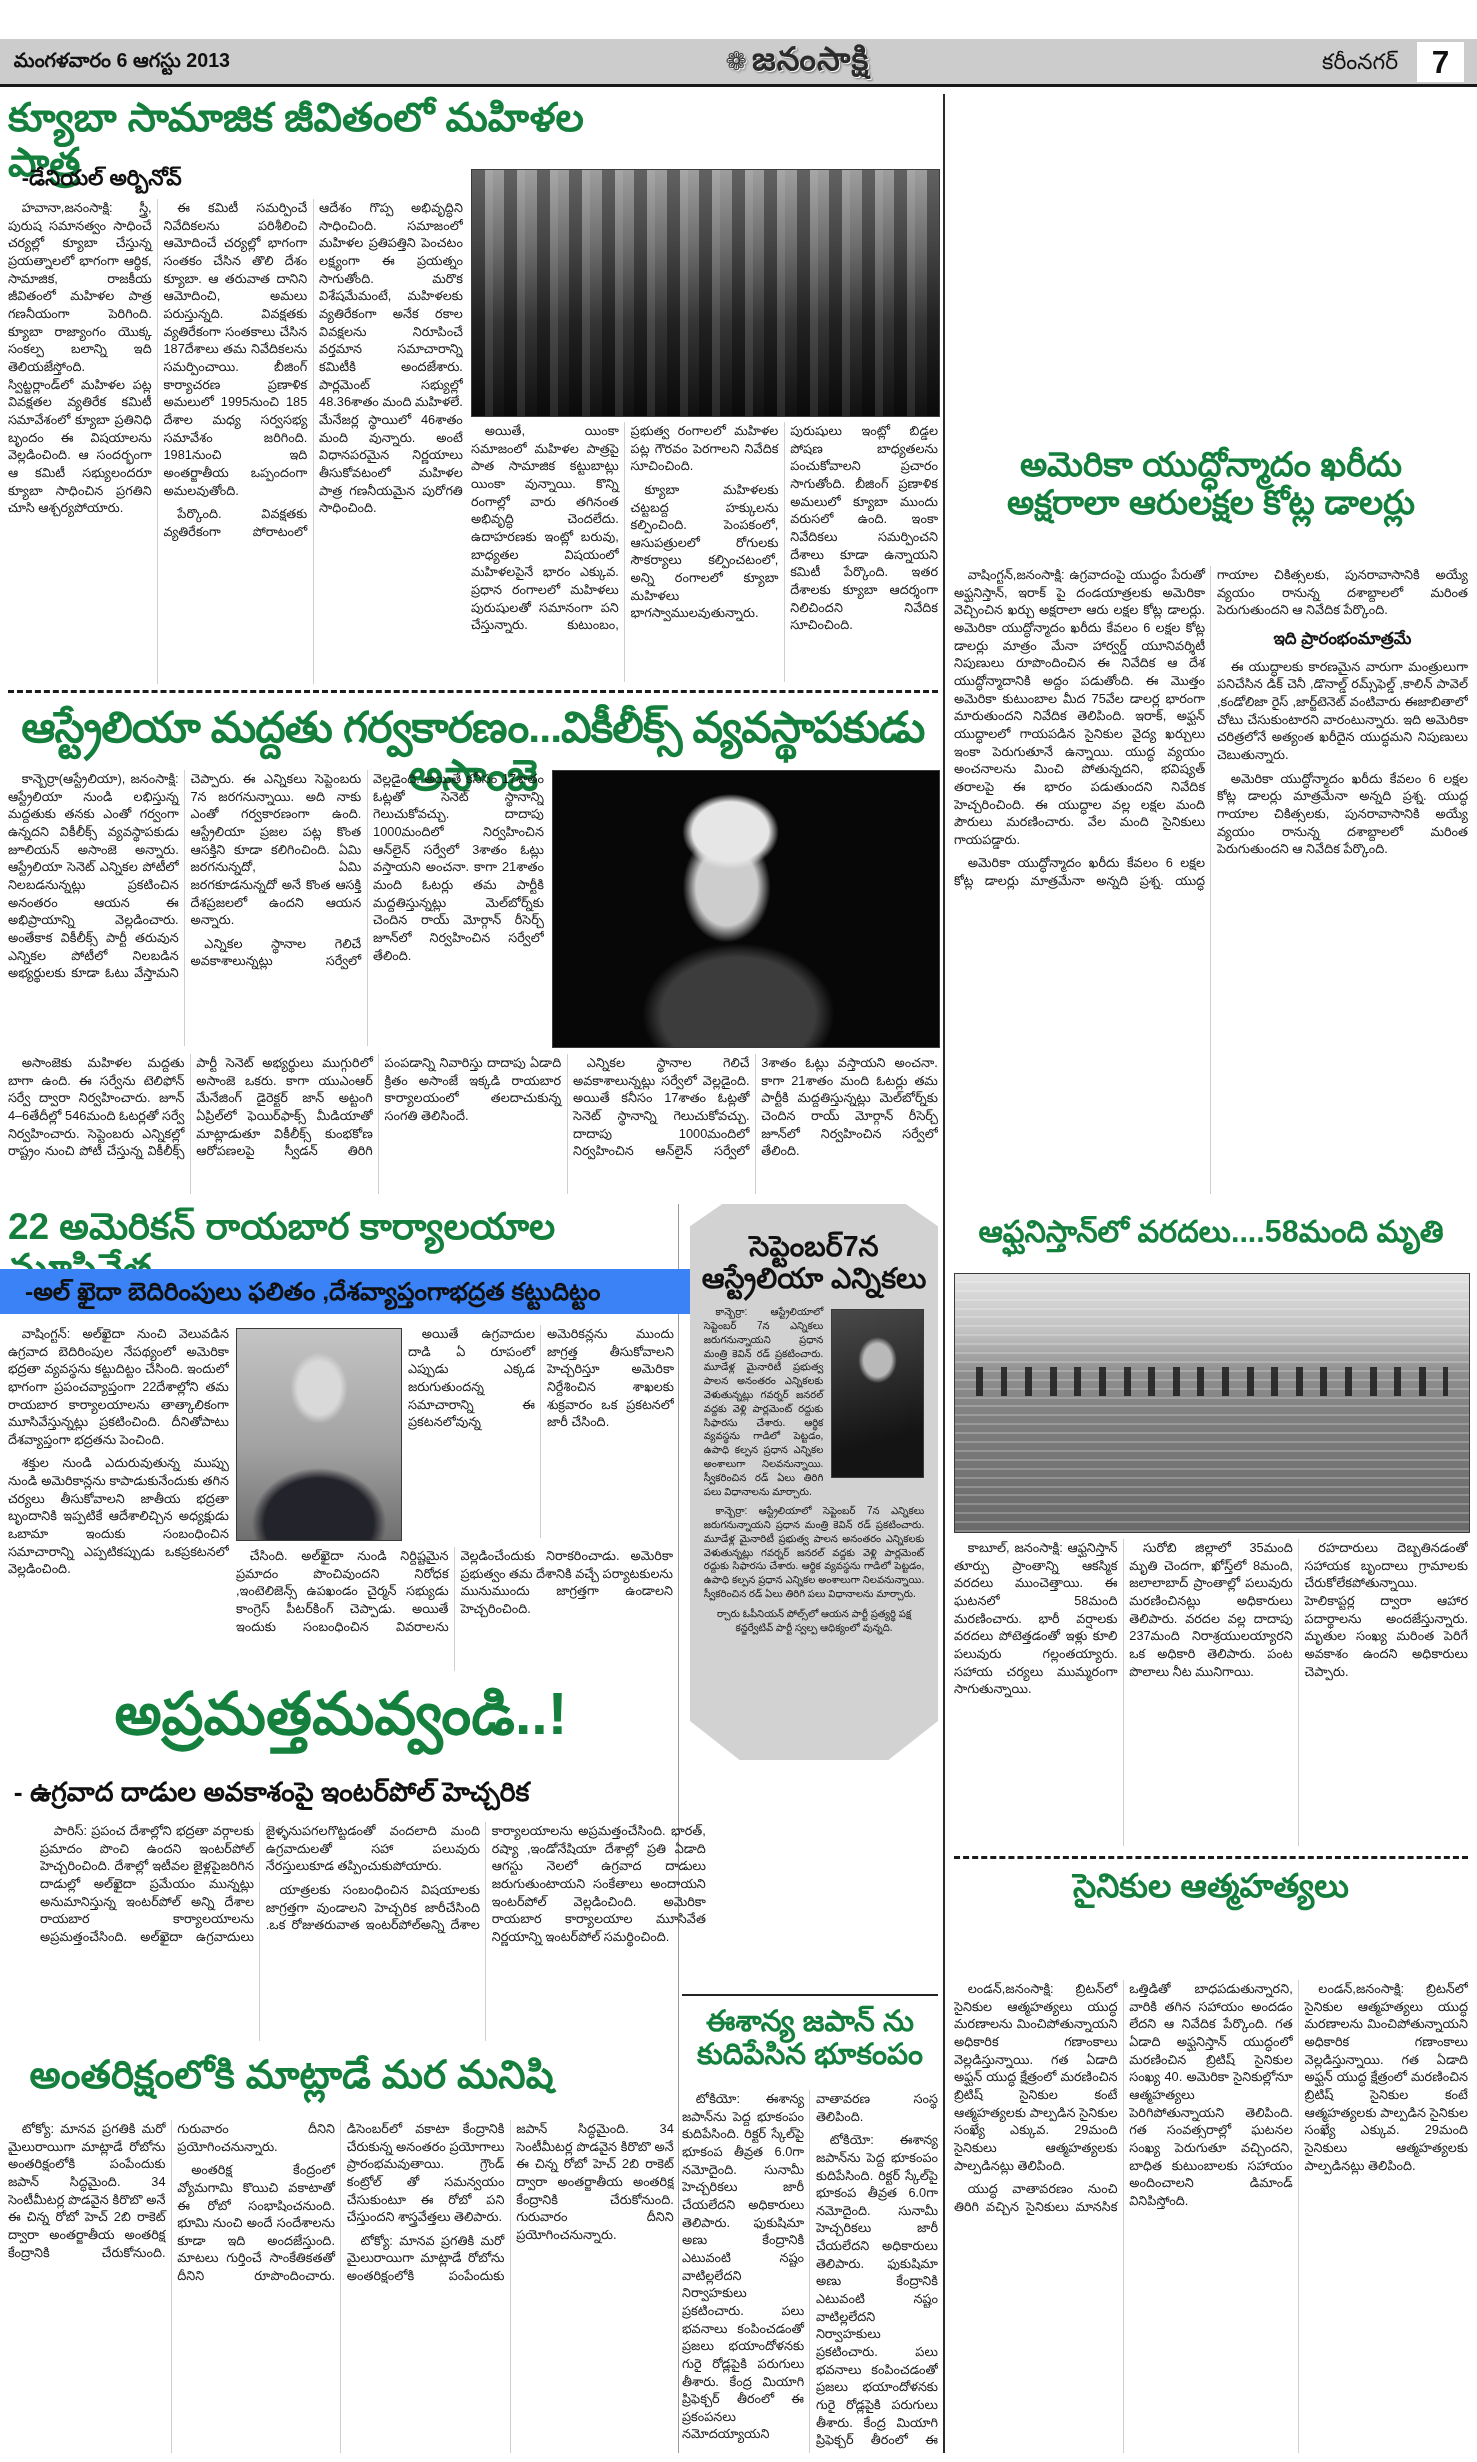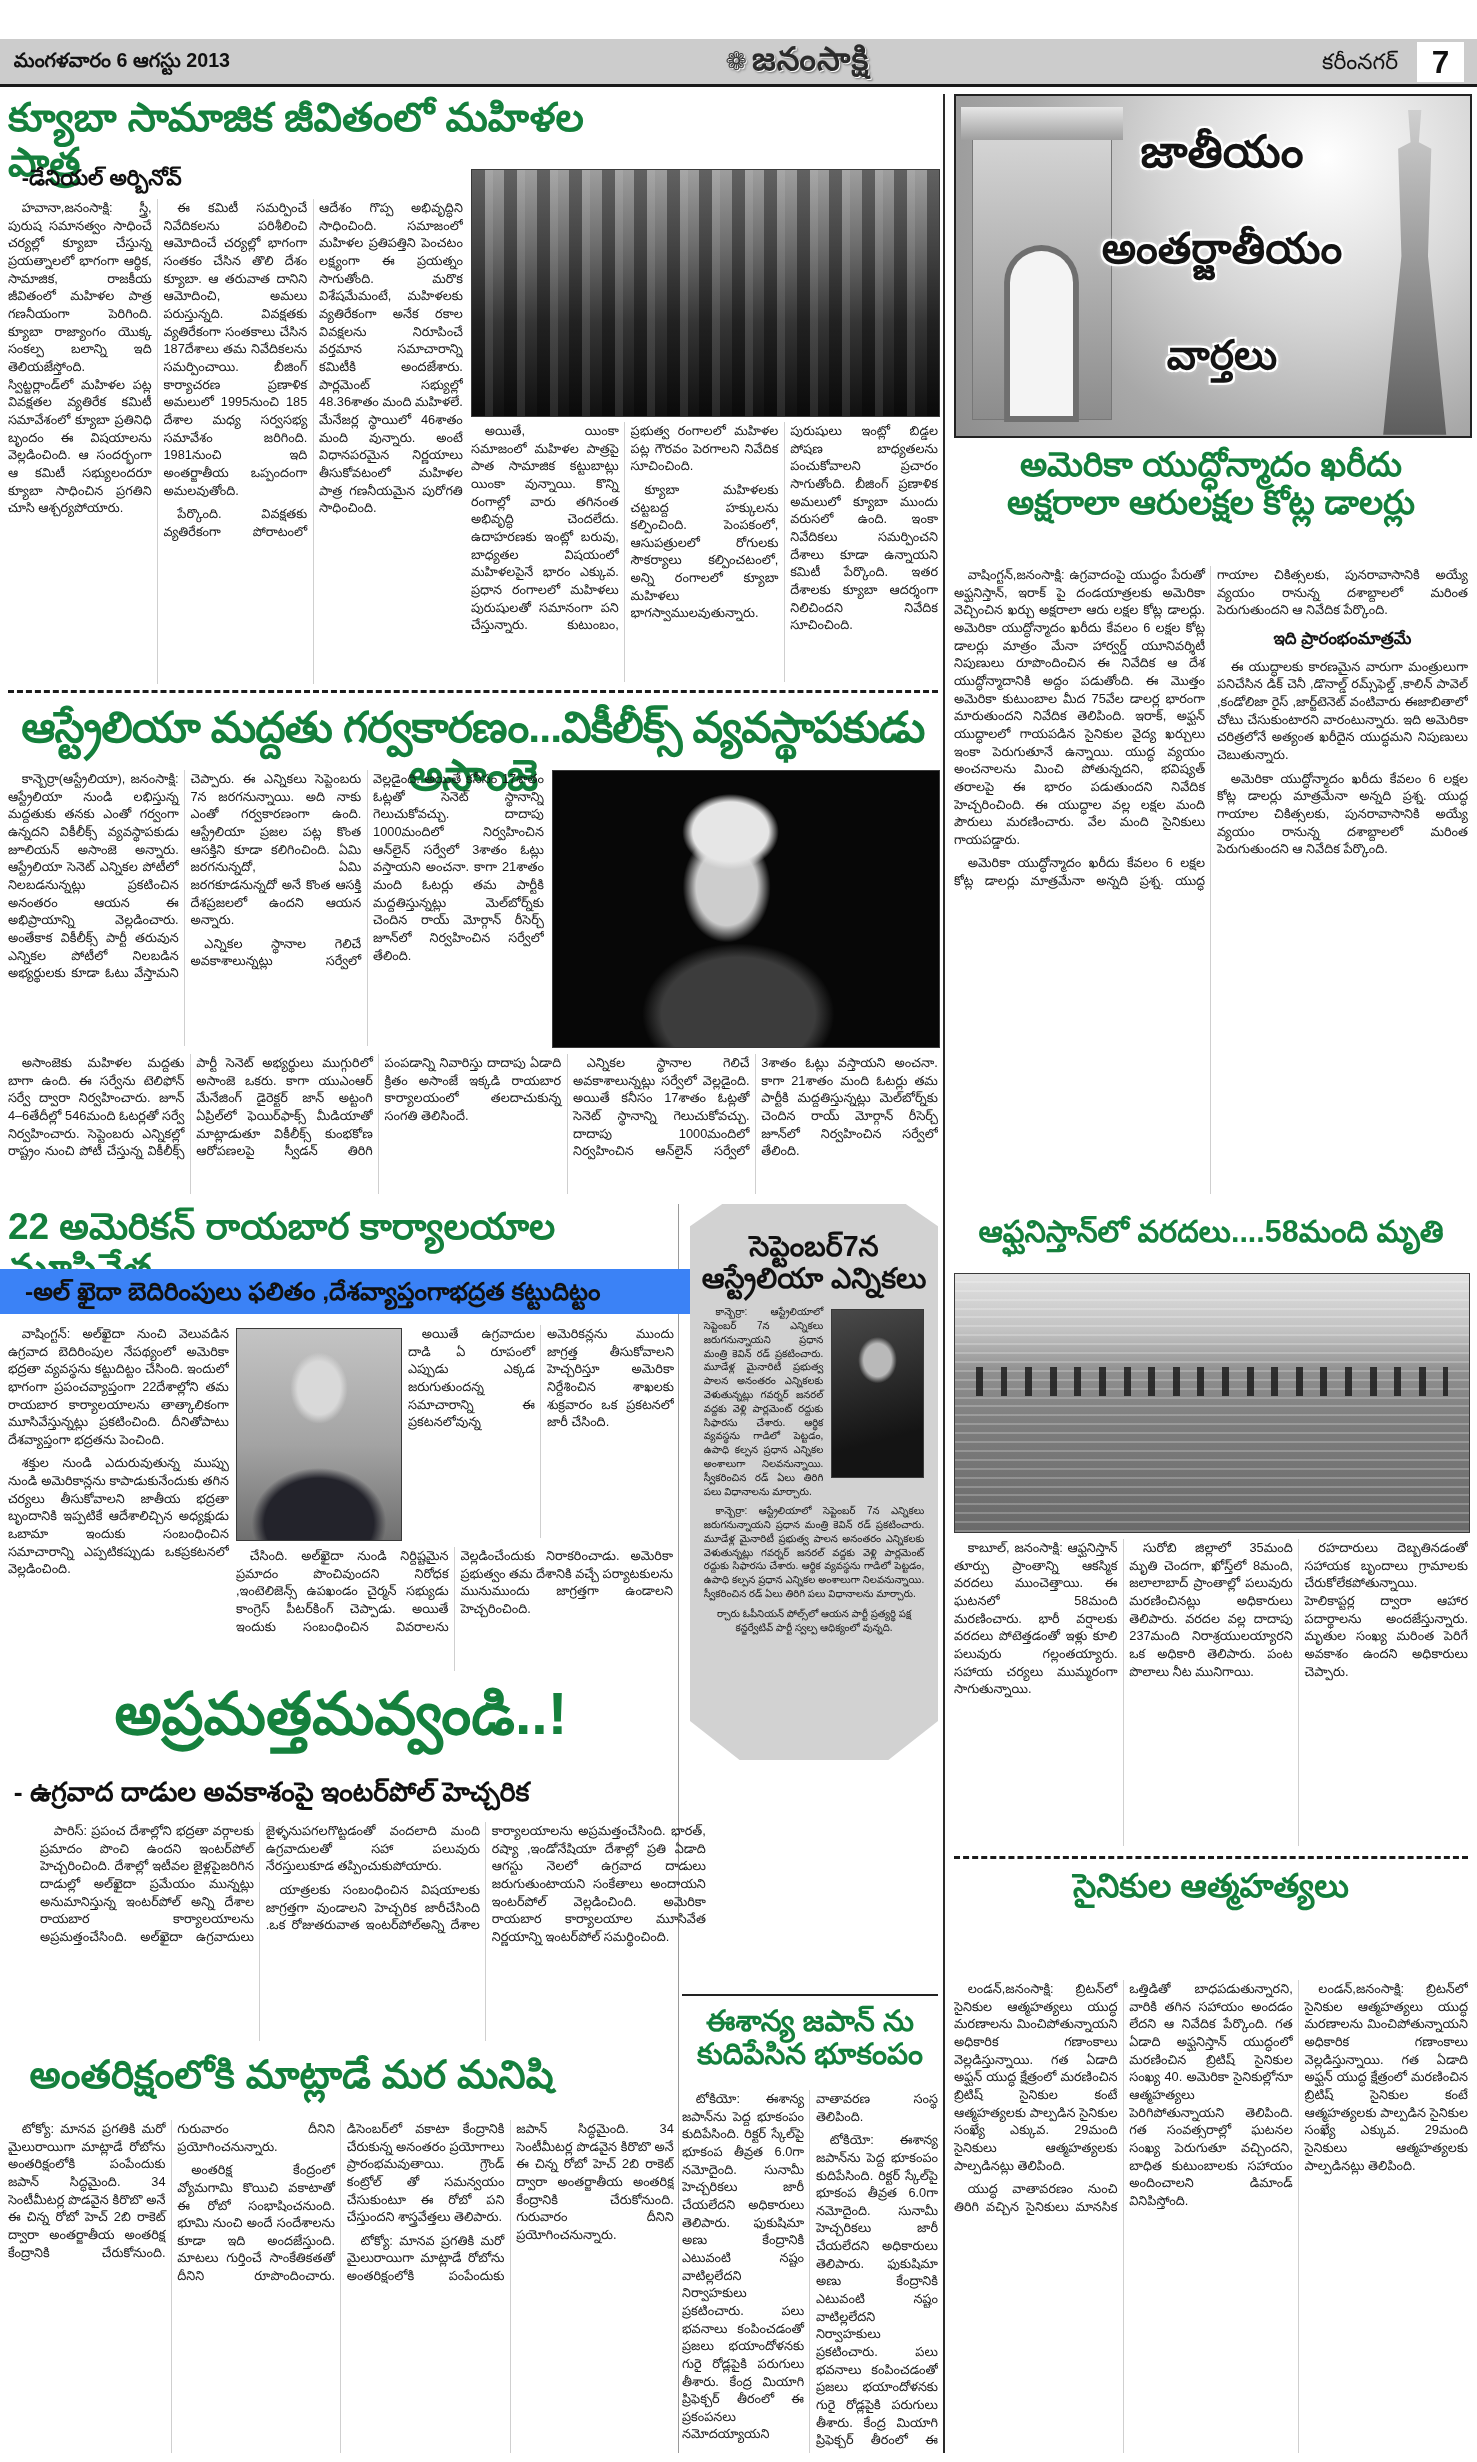--- a/index.html
+++ b/index.html
@@ -156,30 +156,20 @@
   <div class="abs solidsep" style="left:682px;top:1994px;width:256px;"></div>
   <div class="abs hl center" style="left:682px;top:2004px;width:256px;font-size:29.6px;">
     <div>ఈశాన్య జపాన్ ను</div>
     <div>కుదిపేసిన భూకంపం</div>
   </div>
   <div class="abs body-text c2" style="left:682px;top:2090px;width:256px;height:363px;">
     <p>టోకియో: ఈశాన్య జపాన్‌ను పెద్ద భూకంపం కుదిపేసింది. రిక్టర్ స్కేల్‌పై భూకంప తీవ్రత 6.0గా నమోదైంది. సునామీ హెచ్చరికలు జారీ చేయలేదని అధికారులు తెలిపారు. ఫుకుషిమా అణు కేంద్రానికి ఎటువంటి నష్టం వాటిల్లలేదని నిర్వాహకులు ప్రకటించారు. పలు భవనాలు కంపించడంతో ప్రజలు భయాందోళనకు గురై రోడ్లపైకి పరుగులు తీశారు. కేంద్ర మియాగి ప్రిఫెక్చర్ తీరంలో ఈ ప్రకంపనలు నమోదయ్యాయని వాతావరణ సంస్థ తెలిపింది.</p>
     <p>టోకియో: ఈశాన్య జపాన్‌ను పెద్ద భూకంపం కుదిపేసింది. రిక్టర్ స్కేల్‌పై భూకంప తీవ్రత 6.0గా నమోదైంది. సునామీ హెచ్చరికలు జారీ చేయలేదని అధికారులు తెలిపారు. ఫుకుషిమా అణు కేంద్రానికి ఎటువంటి నష్టం వాటిల్లలేదని నిర్వాహకులు ప్రకటించారు. పలు భవనాలు కంపించడంతో ప్రజలు భయాందోళనకు గురై రోడ్లపైకి పరుగులు తీశారు. కేంద్ర మియాగి ప్రిఫెక్చర్ తీరంలో ఈ ప్రకంపనలు నమోదయ్యాయని వాతావరణ సంస్థ తెలిపింది.</p>
   </div>
 
-  <div class="abs banner" style="left:954px;top:94px;width:514px;height:340px;">
-    <div class="gate">
-      <div class="gate-top"></div>
-      <div class="gate-arch"></div>
-    </div>
-    <div class="statue"></div>
-    <div class="banner-title" style="font-size:45px;top:29.6px;">జాతీయం</div>
-    <div class="banner-title" style="font-size:43px;top:128px;">అంతర్జాతీయం</div>
-    <div class="banner-title" style="font-size:41px;top:236px;">వార్తలు</div>
-  </div>
 
   <div class="abs hl center" style="left:954px;top:445px;width:514px;font-size:34px;">
     <div>అమెరికా యుద్ధోన్మాదం ఖరీదు</div>
     <div>అక్షరాలా ఆరులక్షల కోట్ల డాలర్లు</div>
   </div>
   <div class="abs body-text c2" style="left:954px;top:566px;width:514px;height:628px;">
     <p>వాషింగ్టన్,జనంసాక్షి: ఉగ్రవాదంపై యుద్ధం పేరుతో అఫ్ఘనిస్తాన్, ఇరాక్ పై దండయాత్రలకు అమెరికా వెచ్చించిన ఖర్చు అక్షరాలా ఆరు లక్షల కోట్ల డాలర్లు. అమెరికా యుద్ధోన్మాదం ఖరీదు కేవలం 6 లక్షల కోట్ల డాలర్లు మాత్రం మేనా హార్వర్డ్ యూనివర్శిటీ నిపుణులు రూపొందించిన ఈ నివేదిక ఆ దేశ యుద్ధోన్మాదానికి అద్దం పడుతోంది. ఈ మొత్తం అమెరికా కుటుంబాల మీద 75వేల డాలర్ల భారంగా మారుతుందని నివేదిక తెలిపింది. ఇరాక్, అఫ్ఘన్ యుద్ధాలలో గాయపడిన సైనికుల వైద్య ఖర్చులు ఇంకా పెరుగుతూనే ఉన్నాయి. యుద్ధ వ్యయం అంచనాలను మించి పోతున్నదని, భవిష్యత్ తరాలపై ఈ భారం పడుతుందని నివేదిక హెచ్చరించింది. ఈ యుద్ధాల వల్ల లక్షల మంది పౌరులు మరణించారు. వేల మంది సైనికులు గాయపడ్డారు.</p>
     <p>అమెరికా యుద్ధోన్మాదం ఖరీదు కేవలం 6 లక్షల కోట్ల డాలర్లు మాత్రమేనా అన్నది ప్రశ్న. యుద్ధ గాయాల చికిత్సలకు, పునరావాసానికి అయ్యే వ్యయం రానున్న దశాబ్దాలలో మరింత పెరుగుతుందని ఆ నివేదిక పేర్కొంది.</p>
     <p class="subhead-inline">ఇది ప్రారంభంమాత్రమే</p>
     <p>ఈ యుద్ధాలకు కారణమైన వారుగా మంత్రులుగా పనిచేసిన డిక్ చెనీ ,డొనాల్డ్ రమ్స్‌ఫెల్డ్ ,కాలిన్ పావెల్ ,కండోలిజా రైస్ ,జార్జ్‌టెనెట్ వంటివారు ఈజాబితాలో చోటు చేసుకుంటారని వారంటున్నారు. ఇది అమెరికా చరిత్రలోనే అత్యంత ఖరీదైన యుద్ధమని నిపుణులు చెబుతున్నారు.</p>

